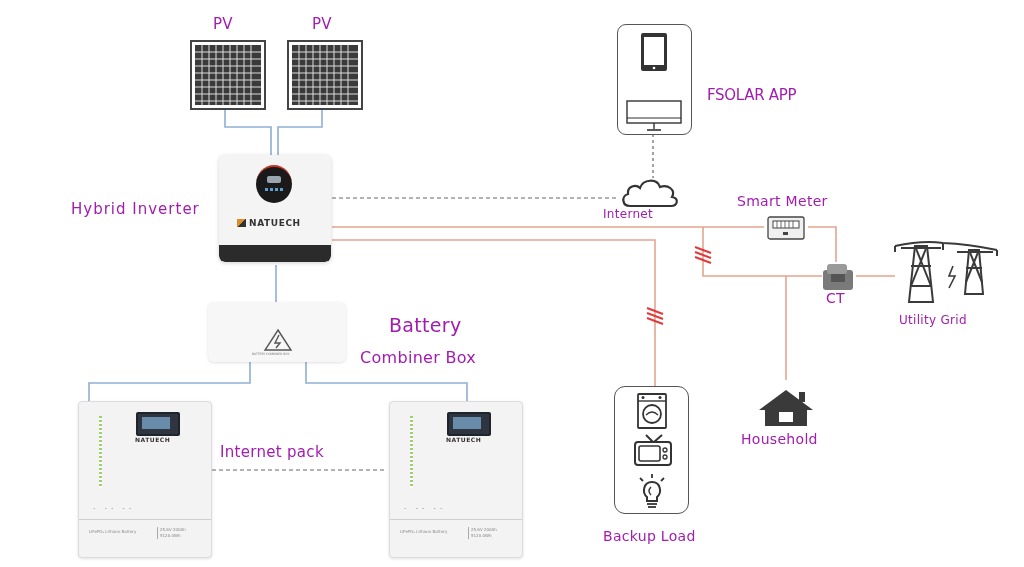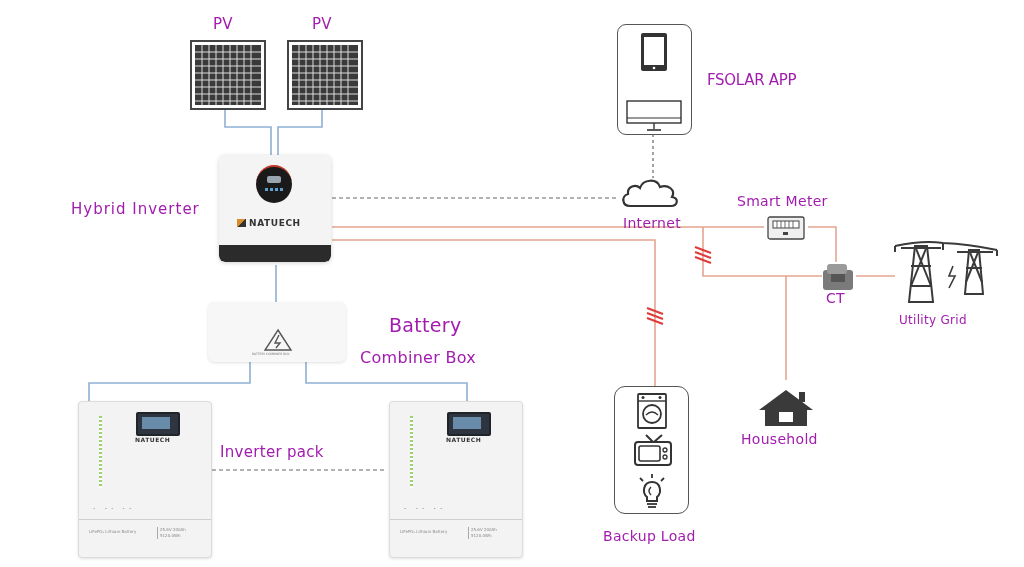--- a/index.html
+++ b/index.html
@@ -147,41 +147,41 @@
   <div class="screen"></div>
   <div class="brand">NATUECH</div>
   <div class="btns">• •• ••</div>
   <div class="divider"></div>
   <div class="info">LiFePO₄ Lithium Battery</div>
   <div class="spec">
       <div>25.6V 200Ah</div>
       <div>5120.0Wh</div>
     </div>
 </div>
-<div class="lbl" style="left:218px;top:443px;font-size:15px;background:#fff;padding:0 2px;">Inverter pack</div>
+<div class="lbl" style="left:218px;top:443px;font-size:15px;background:#fff;padding:0 2px;">Internet pack</div>
 
 <div class="app-box">
   <svg class="abs" style="left:22px;top:7px;" width="28" height="40">
     <rect x="1" y="1" width="26" height="38" rx="2" fill="#333"></rect>
     <rect x="4" y="5" width="20" height="28" fill="#fff"></rect>
     <circle cx="14" cy="36" r="1.3" fill="#fff"></circle>
   </svg>
   <svg class="abs" style="left:8px;top:75px;" width="56" height="32">
     <rect x="1" y="1" width="54" height="22" fill="#fff" stroke="#333" stroke-width="1.4"></rect>
     <line x1="1" y1="18" x2="55" y2="18" stroke="#333" stroke-width="1.2"></line>
     <line x1="28" y1="23" x2="28" y2="29" stroke="#333" stroke-width="1.4"></line>
     <line x1="21" y1="30" x2="35" y2="30" stroke="#333" stroke-width="1.6"></line>
   </svg>
 </div>
-<div class="lbl" style="left:707px;top:71px;font-size:15px;letter-spacing:-0.3px;">FSOLAR APP</div>
+<div class="lbl" style="left:707px;top:86px;font-size:15px;letter-spacing:-0.3px;">FSOLAR APP</div>
 
 <svg class="abs" style="left:620px;top:176px;" width="62" height="34">
   <path d="M10,30 C2,30 1,20 8,18 C7,10 16,8 20,12 C23,3 37,2 40,11 C48,8 56,14 52,21 C59,22 58,30 51,30 Z" fill="#fff" stroke="#333" stroke-width="2.2"></path>
 </svg>
-<div class="lbl" style="left:623px;top:207px;font-size:14px;margin-top:8px;">Internet</div>
+<div class="lbl" style="left:603px;top:207px;font-size:12px;">Internet</div>
 
 <div class="lbl" style="left:737px;top:193px;font-size:14px;">Smart Meter</div>
 <svg class="abs" style="left:767px;top:216px;" width="38" height="24">
   <rect x="1" y="1" width="36" height="22" rx="2" fill="#f0f0f0" stroke="#444" stroke-width="1.3"></rect>
   <rect x="6" y="5" width="26" height="7" fill="#fff" stroke="#444" stroke-width="1"></rect>
   <g stroke="#444" stroke-width="0.8">
       <line x1="10" y1="5" x2="10" y2="12"></line>
       <line x1="14" y1="5" x2="14" y2="12"></line>
       <line x1="18" y1="5" x2="18" y2="12"></line>
       <line x1="22" y1="5" x2="22" y2="12"></line>

